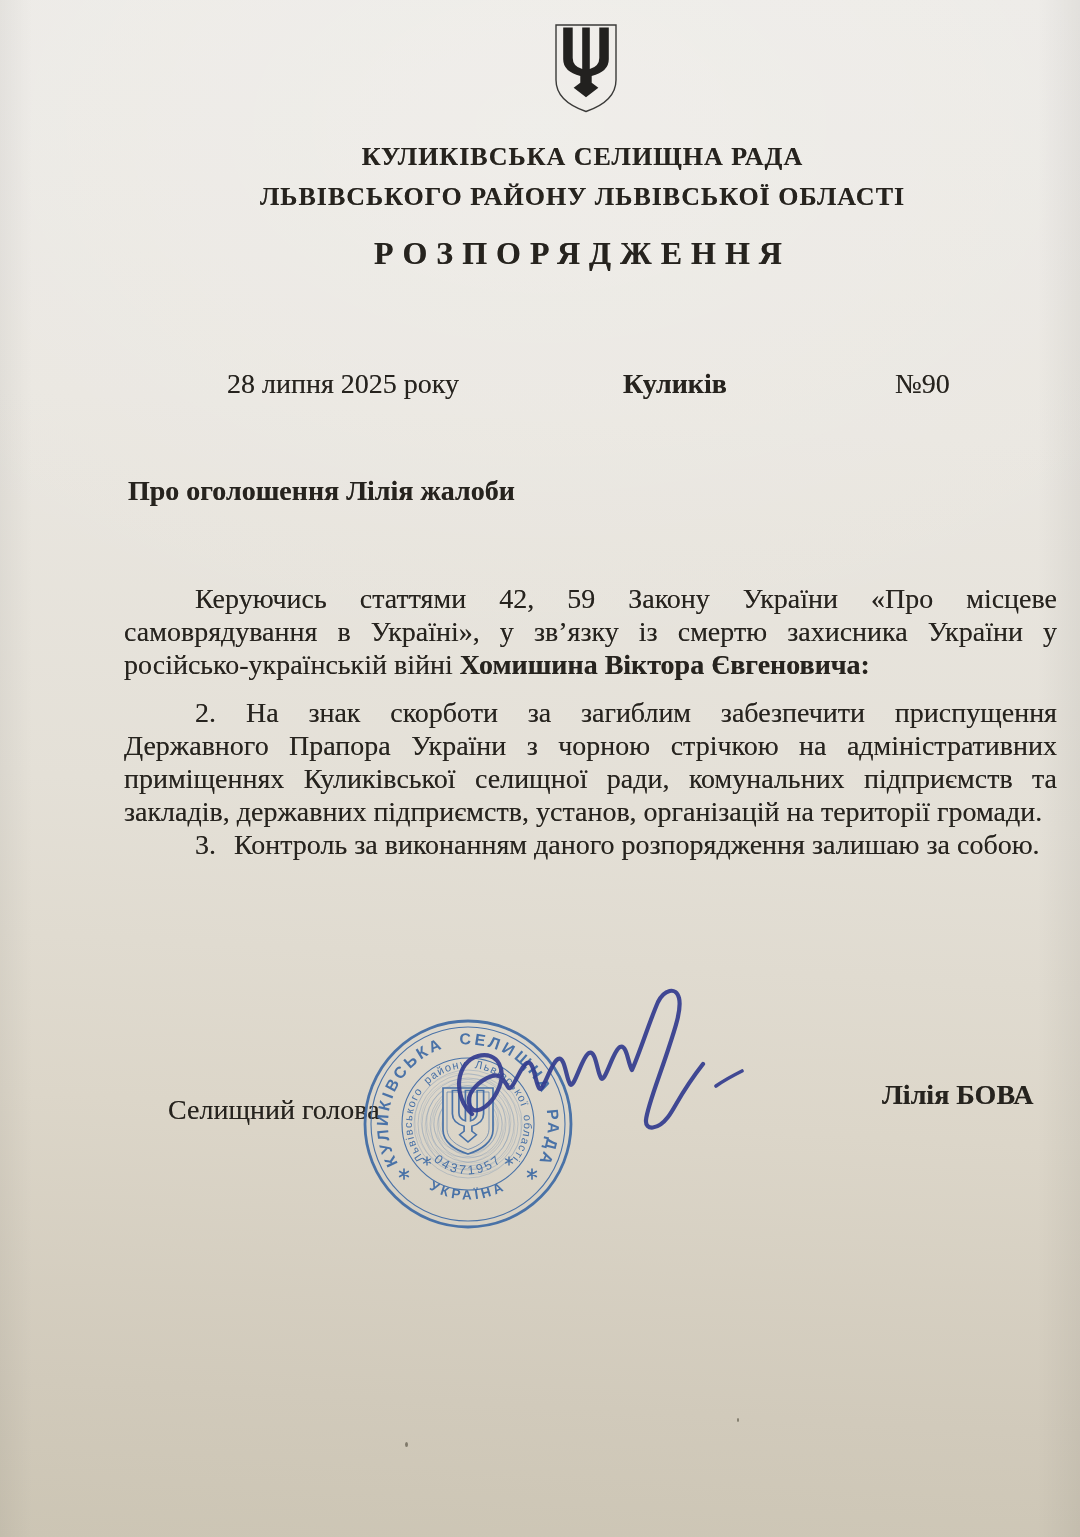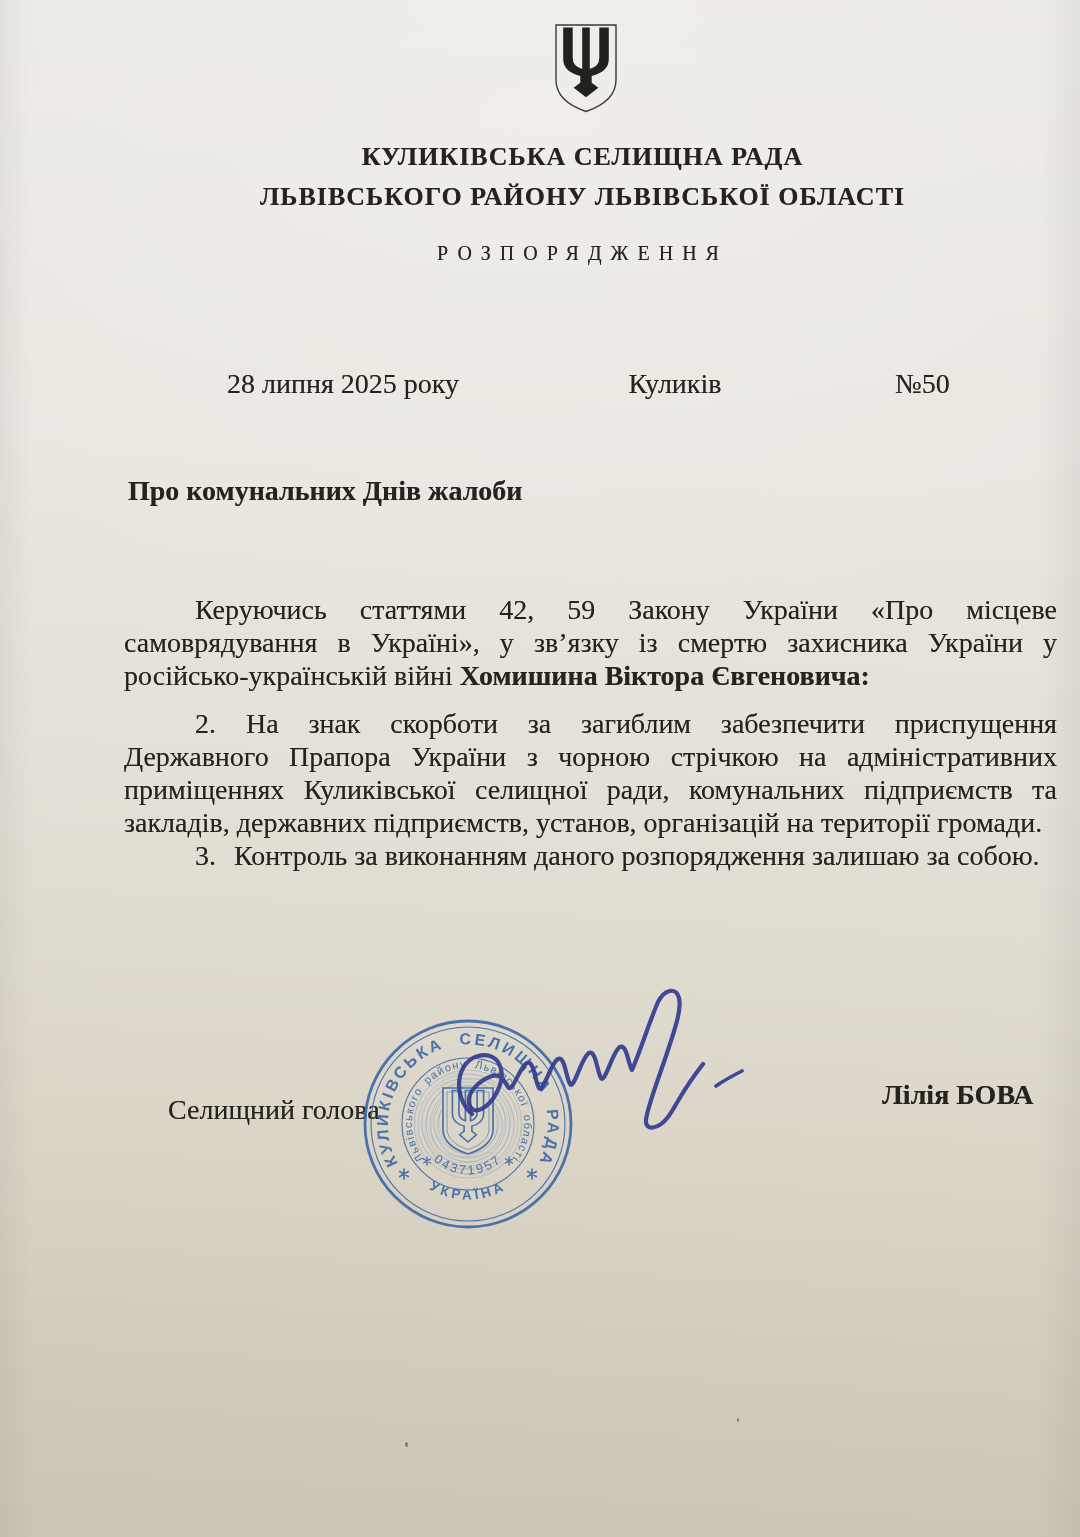--- a/index.html
+++ b/index.html
@@ -13,30 +13,30 @@
       linear-gradient(183deg, #edebe7 0%, #eae7e1 28%, #e4e0d7 52%, #dcd6c9 72%, #d1cabb 90%, #ccc5b4 100%);
   }
   .page *{box-sizing:border-box;}
   .txt{position:absolute;white-space:nowrap;}
   .soft{text-shadow:0 0 .6px rgba(45,42,36,.55);}
 
   .emblem{position:absolute;left:553px;top:22px;width:66px;height:92px;}
 
   .letterhead{position:absolute;left:110px;top:137px;width:945px;text-align:center;}
   .lh-line{font-weight:bold;font-size:26px;line-height:40px;letter-spacing:1px;}
-  .doc-type{font-weight:normal;font-size:20px;line-height:40px;letter-spacing:9px;margin-top:16px;}
+  .doc-type{font-weight:bold;font-size:32px;line-height:40px;letter-spacing:9px;margin-top:16px;}
 
   .meta{position:absolute;left:0;top:367px;width:1080px;height:34px;font-size:28px;line-height:33px;}
   .meta-date{left:227px;top:0;}
-  .meta-place{left:575px;top:0;width:200px;text-align:center;}
+  .meta-place{left:575px;top:0;width:200px;text-align:center;font-weight:bold;}
   .meta-num{left:895px;top:0;}
 
   .subject{position:absolute;left:128px;top:475px;font-weight:bold;font-size:28px;}
 
-  .body{position:absolute;left:124px;top:582px;width:933px;font-size:28px;line-height:33px;text-align:justify;margin-top:11px;}
+  .body{position:absolute;left:124px;top:582px;width:933px;font-size:28px;line-height:33px;text-align:justify;}
   .body p{margin:0;text-indent:71px;}
   .body p.intro{margin-bottom:15px;}
   .num{margin-right:30px;}
   .num3{margin-right:18px;}
 
   .sig-title{position:absolute;left:168px;top:1094px;font-weight:normal;font-size:28px;}
   .sig-name{position:absolute;left:882px;top:1079px;font-weight:bold;font-size:28px;text-align:right;}
 
   .stamp{position:absolute;left:362px;top:1018px;width:212px;height:212px;opacity:.93;}
   .stamp text{font-family:"Liberation Sans","DejaVu Sans",sans-serif;}
@@ -67,24 +67,24 @@
 
   <div class="letterhead">
     <div class="lh-line soft">КУЛИКІВСЬКА СЕЛИЩНА РАДА</div>
     <div class="lh-line soft">ЛЬВІВСЬКОГО РАЙОНУ ЛЬВІВСЬКОЇ ОБЛАСТІ</div>
     <div class="doc-type soft">РОЗПОРЯДЖЕННЯ</div>
   </div>
 
   <div class="meta">
     <span class="txt meta-date soft">28 липня 2025 року</span>
     <span class="txt meta-place soft">Куликів</span>
-    <span class="txt meta-num soft">№50</span>
+    <span class="txt meta-num soft">№90</span>
   </div>
 
-  <div class="subject soft">Про комунальних Днів жалоби</div>
+  <div class="subject soft">Про оголошення Лілія жалоби</div>
 
   <div class="body soft">
     <p class="intro"><span>Керуючись статтями 42, 59 Закону України «Про місцеве самоврядування в Україні», у зв’язку із смертю захисника України у російсько-українській війні</span>
       <b>Хомишина Віктора Євгеновича:</b></p>
     <p><span class="num">2.</span><span>На знак скорботи за загиблим забезпечити приспущення Державного Прапора України з чорною стрічкою на адміністративних приміщеннях Куликівської селищної ради, комунальних підприємств та закладів, державних підприємств, установ, організацій на території громади.</span></p>
     <p><span class="num num3">3.</span><span>Контроль за виконанням даного розпорядження залишаю за собою.</span></p>
   </div>
 
   <div class="sig-title soft">Селищний голова</div>
   <div class="sig-name soft">Лілія БОВА</div>

